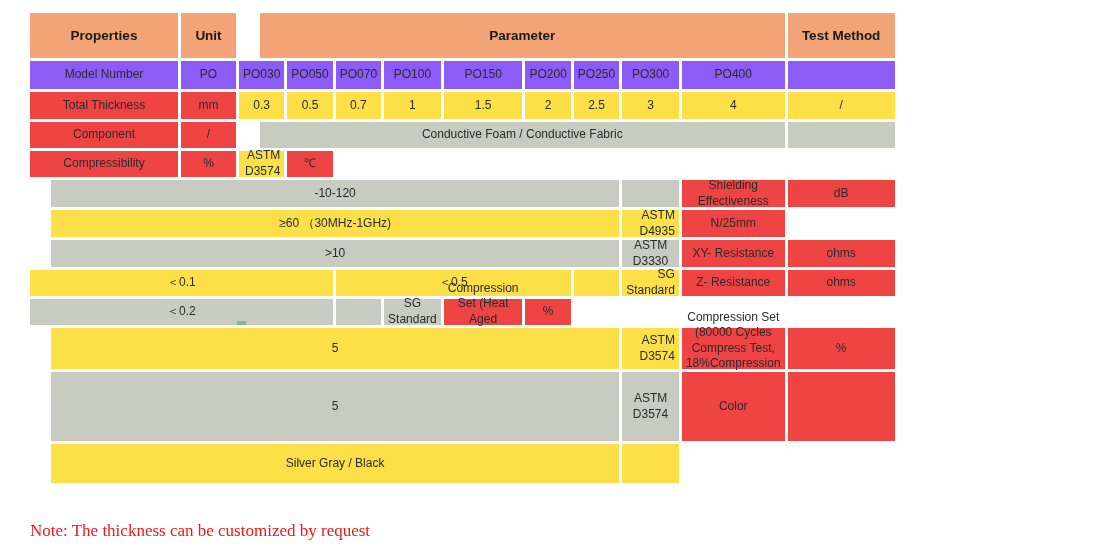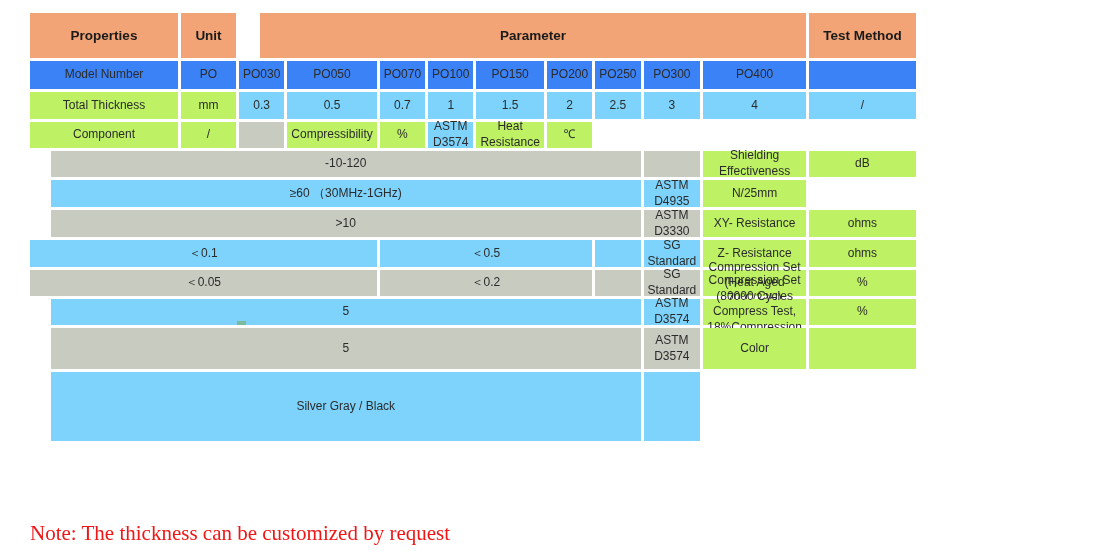--- a/index.html
+++ b/index.html
@@ -38,32 +38,32 @@
     color: #2b2b2b;
     padding: 1px 4px;
     box-sizing: border-box;
   }
   .hdr {
     background: #F2A476;
     font-weight: bold;
     font-size: 13.5px;
     color: #1a1a1a;
   }
-  .peach { background: #3b82f6; text-align: right; }
-  .lav   { background: #bef264; text-align: center; }
-  .lt    { background: #7dd3fc; }
+  .peach { background: #8b5cf6; text-align: right; }
+  .lav   { background: #ef4444; text-align: center; }
+  .lt    { background: #fde047; text-align: right; }
   .dk    { background: #C8CBC0; }
   .span9 { grid-column: span 9; margin-left: 21px; }
   .span4 { grid-column: span 4; }
   .note {
     position: absolute;
     left: 30px;
     top: 521px;
     font-family: "Liberation Serif", serif;
-    font-size: 21px;
+    font-size: 17px;
     color: #F01616;
   }
   .stray-mark {
     position: absolute;
     left: 237px;
     top: 321px;
     width: 9px;
     height: 4px;
     background: #7CBA9C;
   }
@@ -101,27 +101,27 @@
     <div class="c lt">1</div>
     <div class="c lt">1.5</div>
     <div class="c lt">2</div>
     <div class="c lt">2.5</div>
     <div class="c lt">3</div>
     <div class="c lt">4</div>
     <div class="c lt">/</div>
 
     <div class="c lav">Component</div>
     <div class="c lav">/</div>
+    <div class="c dk span9">Conductive Foam / Conductive Fabric</div>
     <div class="c dk"></div>
 
     <div class="c lav">Compressibility</div>
     <div class="c lav">%</div>
     <div class="c lt">ASTM D3574</div>
 
-    <div class="c lav">Heat Resistance</div>
     <div class="c lav">℃</div>
     <div class="c dk span9">-10-120</div>
     <div class="c dk"></div>
 
     <div class="c lav">Shielding Effectiveness</div>
     <div class="c lav">dB</div>
     <div class="c lt span9">≥60 （30MHz-1GHz)</div>
     <div class="c lt">ASTM D4935</div>
 
     <div class="c lav">N/25mm</div>
@@ -130,21 +130,20 @@
 
     <div class="c lav">XY- Resistance</div>
     <div class="c lav">ohms</div>
     <div class="c lt span4">＜0.1</div>
     <div class="c lt span4">＜0.5</div>
     <div class="c lt"></div>
     <div class="c lt">SG Standard</div>
 
     <div class="c lav">Z- Resistance</div>
     <div class="c lav">ohms</div>
-    <div class="c dk span4">＜0.05</div>
     <div class="c dk span4">＜0.2</div>
     <div class="c dk"></div>
     <div class="c dk">SG Standard</div>
 
     <div class="c lav">Compression Set (Heat Aged 70℃/22H)</div>
     <div class="c lav">%</div>
     <div class="c lt span9">5</div>
     <div class="c lt">ASTM D3574</div>
 
     <div class="c lav">Compression Set (80000 Cycles Compress Test, 18%Compression Ratio)</div>

